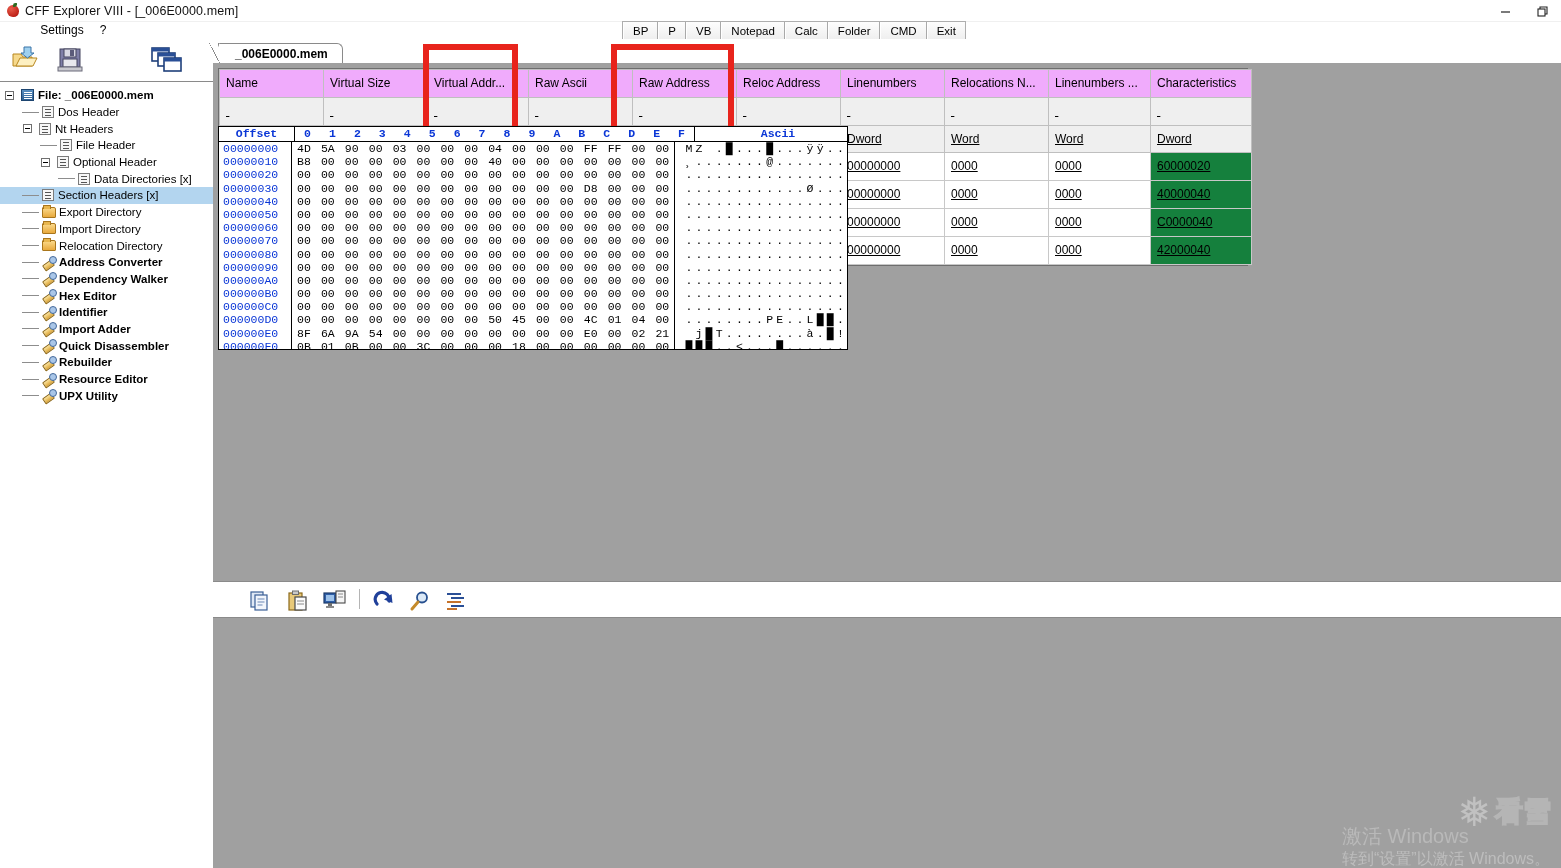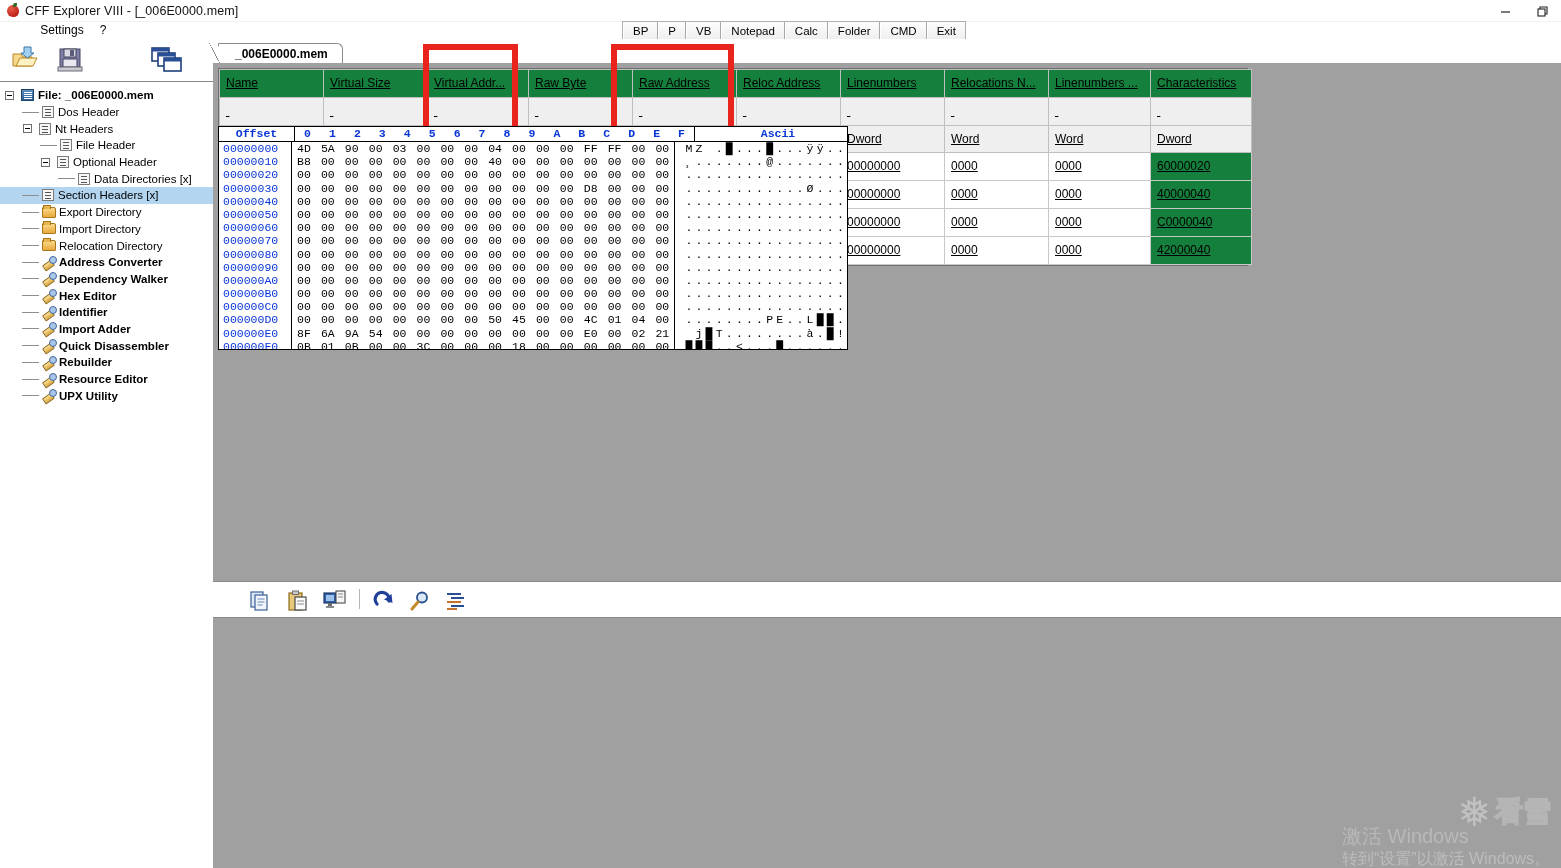--- a/index.html
+++ b/index.html
@@ -159,21 +159,21 @@
   #tablewrap {
     position:absolute; left:5px; top:5px; width:1030px;
     background:#fff; border:1px solid #6e6e6e;
   }
   table.sec { border-collapse:collapse; table-layout:fixed; width:1029px; }
   table.sec th, table.sec td {
     border:1px solid #c8c8c8; font-size:12px; font-weight:normal;
     text-align:left; padding:0 6px; height:27.5px; color:#000;
     overflow:hidden; white-space:nowrap;
   }
-  table.sec thead th { background:#15803d; border-color:#bfbfbf;text-decoration:underline; }
+  table.sec thead th { background:#f0abfc; border-color:#bfbfbf; }
   table.sec tr.blankrow td { background:#efefef; height:28px; border-color:#bfbfbf; }
   table.sec tr.typerow td { background:#efefef; height:27px; border-color:#bfbfbf; }
   table.sec tbody td { background:#ffffff; height:28px;text-decoration:underline; }
   table.sec tbody td.hl { background:#15803d; }
 
   
   .redbox { position:absolute; border:6px solid #e8241c; pointer-events:none; }
   #hexbar {
     position:absolute; left:0; top:518px; width:1348px; height:37px;
     background:#ffffff; border-top:1px solid #8a8a8a; border-bottom:1px solid #8a8a8a;
@@ -429,21 +429,21 @@
           <col style="width:104px">
           <col style="width:104px">
         <col style="width:102px">
           <col style="width:101px">
       </colgroup>
       <thead>
           <tr id="thead-row">
             <th>Name</th>
             <th>Virtual Size</th>
             <th>Virtual Addr...</th>
-            <th>Raw Byte</th>
+            <th>Raw Ascii</th>
             <th>Raw Address</th>
             <th>Reloc Address</th>
             <th>Linenumbers</th>
             <th>Relocations N...</th>
             <th>Linenumbers ...</th>
             <th>Characteristics</th>
           </tr>
         </thead>
       <tbody id="tbody-main">
           <tr class="blankrow">

